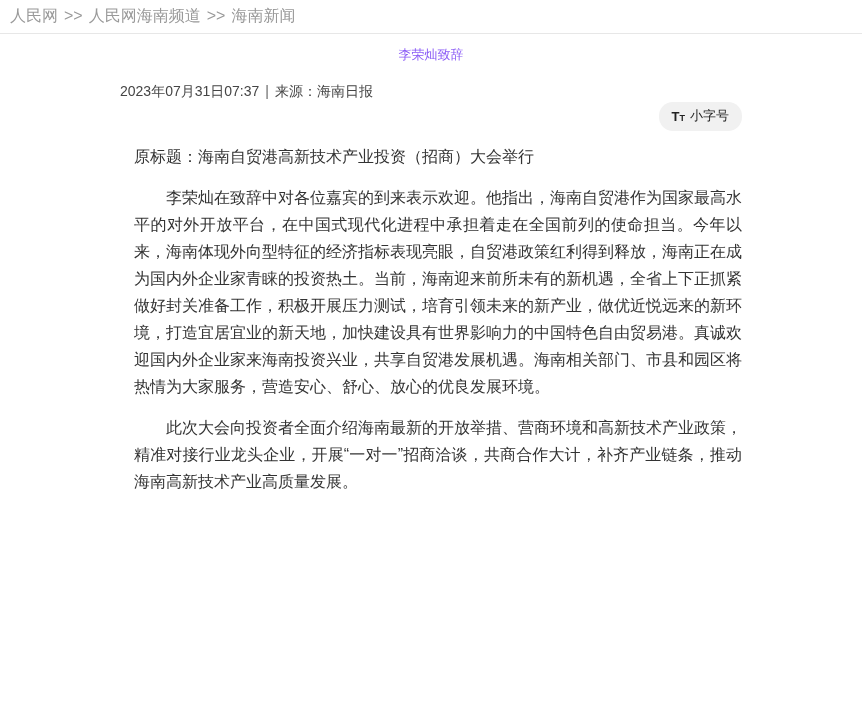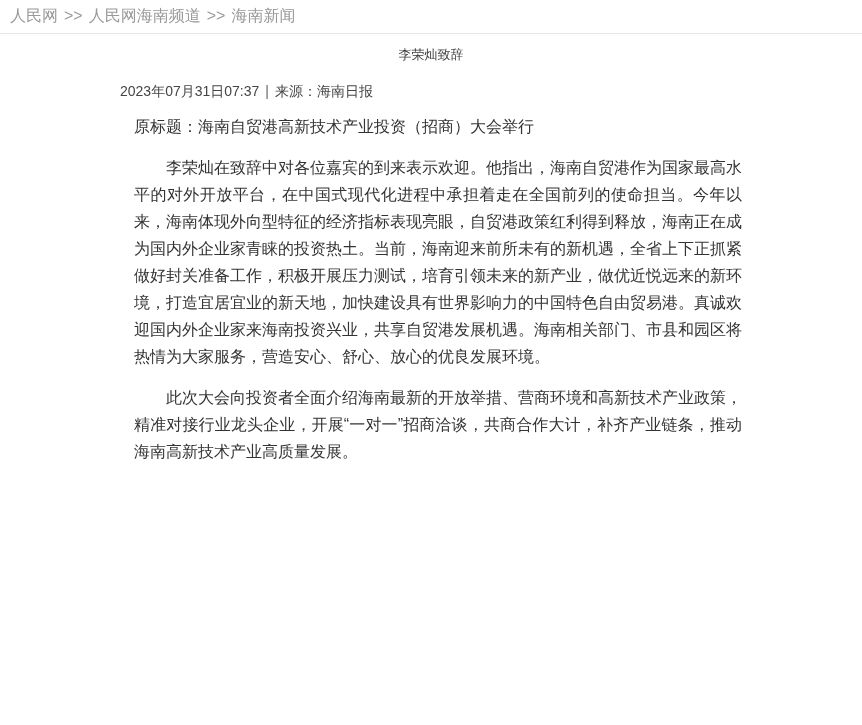--- a/index.html
+++ b/index.html
@@ -40,21 +40,21 @@
     line-height: 33px;
     font-weight: 600;
     letter-spacing: 1px;
     color: #333333;
     text-align: center;
   }
   .subtitle {
     margin-top: 13px;
     font-size: 13px;
     line-height: 15px;
-    color: #404040;
+    color: #8b5cf6;
     text-align: center;
   }
   .meta {
     margin-top: 21px;
     font-size: 14px;
     line-height: 16px;
     color: #454545;
   }
   .meta .meta-sep { margin: 0 6px; color: #666666; }
   .meta a.source {
@@ -105,20 +105,26 @@
 
   <div class="article">
 
 
     <div class="subtitle">李荣灿致辞</div>
 
     <div class="meta">
       <span>2023年07月31日07:37</span><span class="meta-sep">|</span><span>来源：</span><a class="source">海南日报</a>
     </div>
 
+    <div class="toolbar">
+      <button class="font-size-btn">
+        <span class="tt"><span class="t-big">T</span><span class="t-small">T</span></span>
+        <span>小字号</span>
+      </button>
+    </div>
 
     <div class="body">
       <p class="no-indent">原标题：海南自贸港高新技术产业投资（招商）大会举行</p>
       <p>李荣灿在致辞中对各位嘉宾的到来表示欢迎。他指出，海南自贸港作为国家最高水平的对外开放平台，在中国式现代化进程中承担着走在全国前列的使命担当。今年以来，海南体现外向型特征的经济指标表现亮眼，自贸港政策红利得到释放，海南正在成为国内外企业家青睐的投资热土。当前，海南迎来前所未有的新机遇，全省上下正抓紧做好封关准备工作，积极开展压力测试，培育引领未来的新产业，做优近悦远来的新环境，打造宜居宜业的新天地，加快建设具有世界影响力的中国特色自由贸易港。真诚欢迎国内外企业家来海南投资兴业，共享自贸港发展机遇。海南相关部门、市县和园区将热情为大家服务，营造安心、舒心、放心的优良发展环境。</p>
       <p>此次大会向投资者全面介绍海南最新的开放举措、营商环境和高新技术产业政策，精准对接行业龙头企业，开展“一对一”招商洽谈，共商合作大计，补齐产业链条，推动海南高新技术产业高质量发展。</p>
 
     </div>
 
   </div>
 

